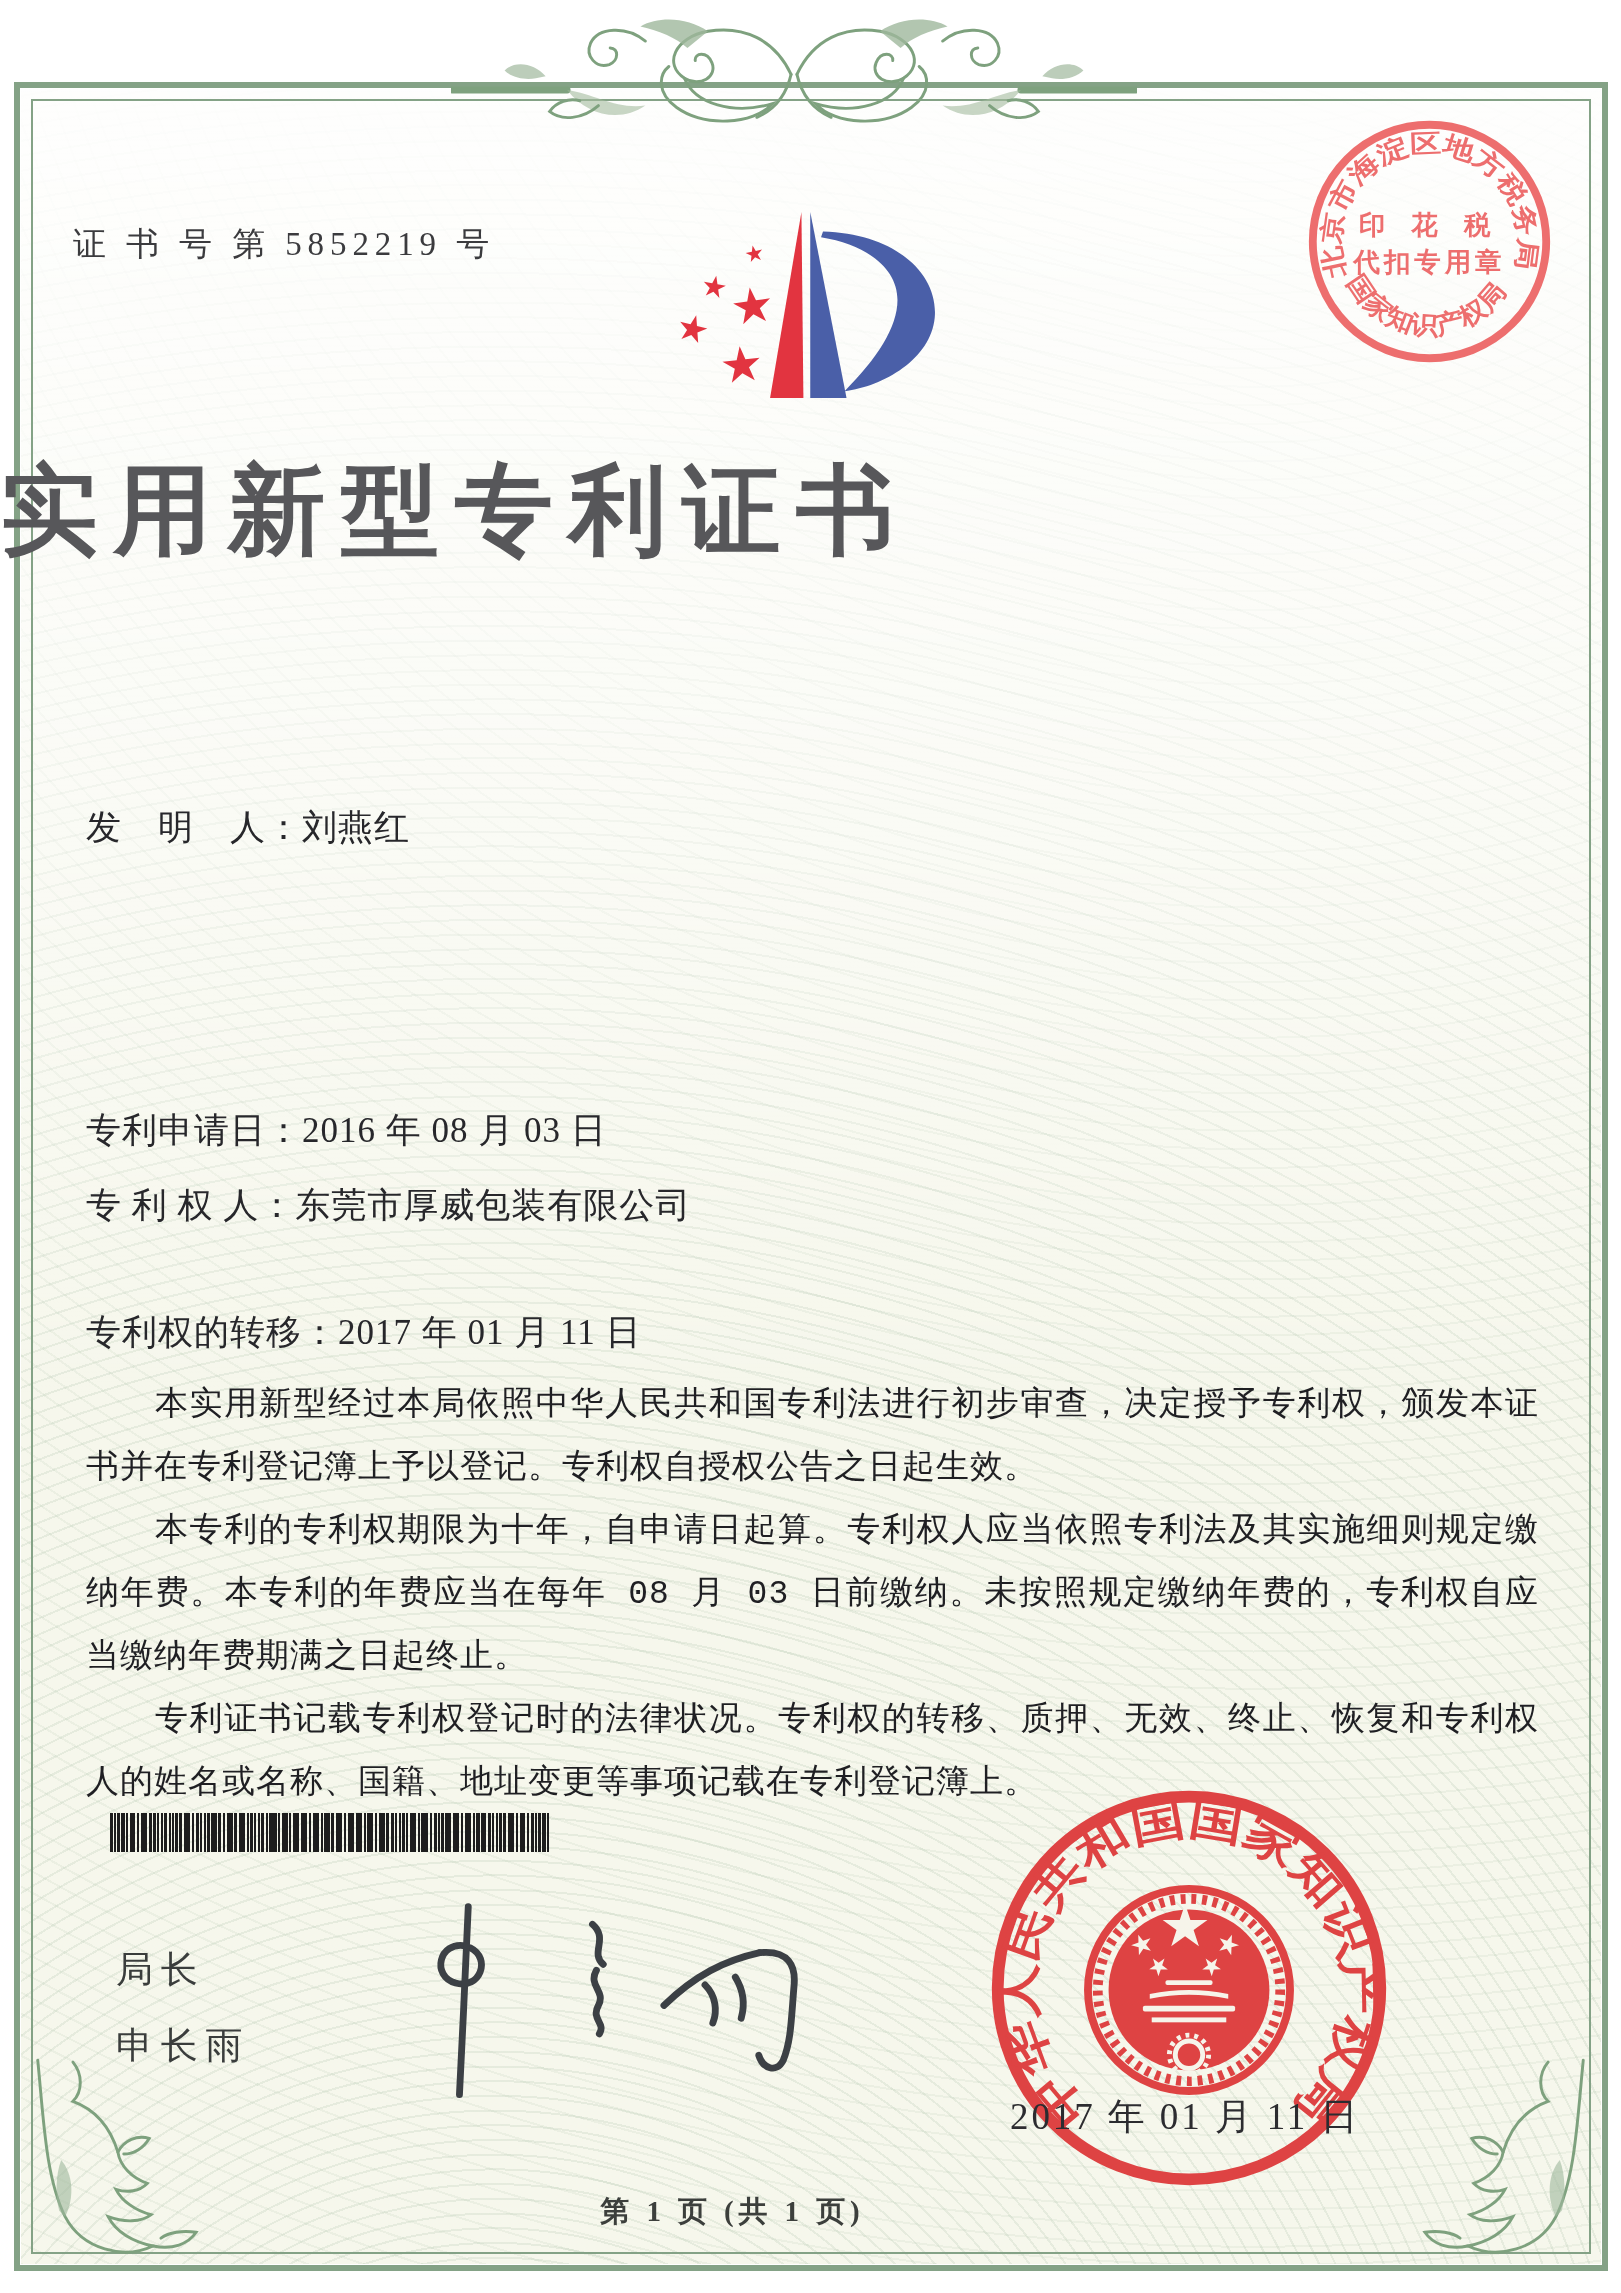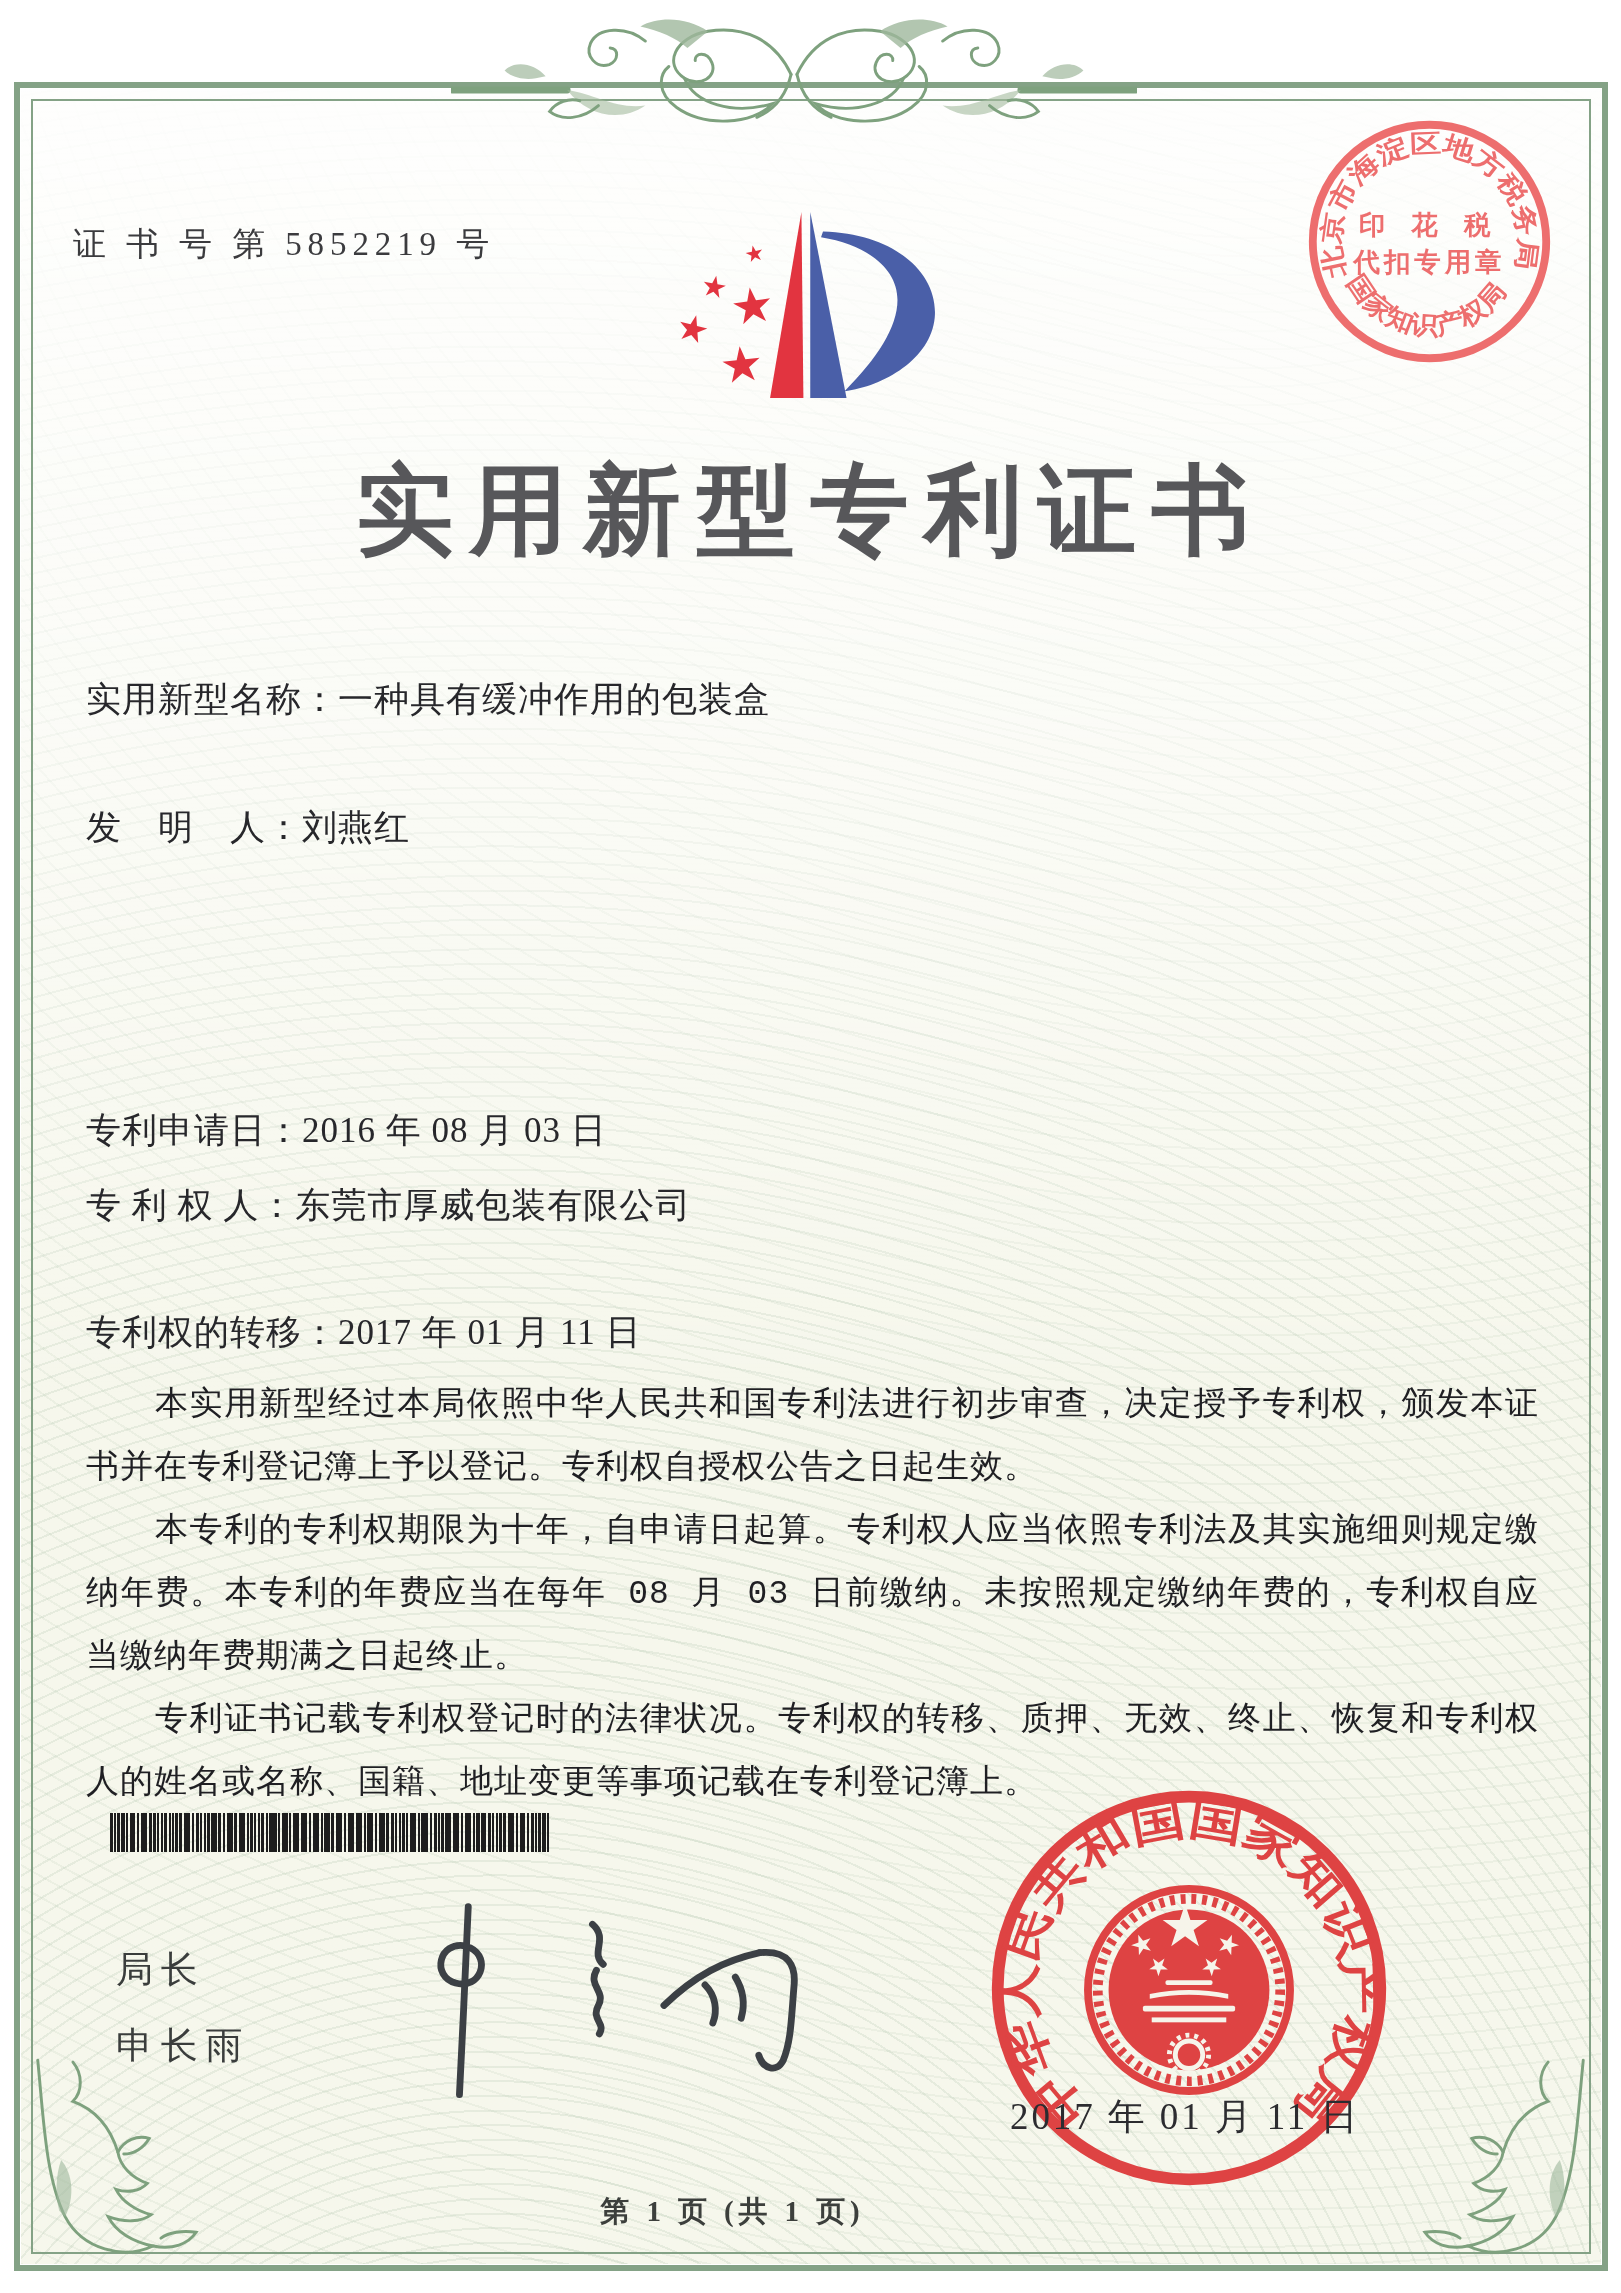--- a/index.html
+++ b/index.html
@@ -16,21 +16,21 @@
       linear-gradient(180deg, rgba(255,255,255,.92) 0%, rgba(255,255,255,.55) 30%, rgba(255,255,255,0) 60%),
       repeating-radial-gradient(circle at 30% 118%, rgba(148,175,146,.16) 0 2px, rgba(0,0,0,0) 2px 14.7px),
       repeating-radial-gradient(circle at 78% -18%, rgba(148,175,146,.11) 0 2px, rgba(0,0,0,0) 2px 18.6px);
   }
   .frame{position:absolute;border-style:solid;border-color:#84a286;}
   #frame-outer{left:13.7px;right:12.7px;top:82px;bottom:23.5px;border-width:6.9px;}
   #frame-inner{left:31px;right:30px;top:99px;bottom:40px;border-width:2px;}
   .abs{position:absolute;}
   #cert-no{left:73px;top:222px;font-size:33px;color:#3b3b3e;letter-spacing:5.9px;}
   #page-title{
-    left:0;right:0;top:446px;text-align:center;
+    left:0;right:0;top:446px;text-align:left;
     font-size:98px;font-weight:700;color:#57575a;letter-spacing:15.7px;
   }
   .field-row{left:86px;font-size:35px;color:#27272b;letter-spacing:1px;white-space:nowrap;}
   #field-0{top:676px;}
   #field-1{top:804px;}
   #field-2{top:931px;}
   #field-3{top:1107px;}
   #field-4{top:1182px;}
   #field-5{top:1309px;}
   #paragraphs{left:86px;right:82px;top:1374px;color:#1f1f23;}
@@ -127,23 +127,20 @@
     </text>
     <text x="130" y="122" text-anchor="middle" font-size="27" fill="#ed6e6e" font-weight="bold" letter-spacing="10">印 花 税</text>
     <text x="130" y="160" text-anchor="middle" font-size="27" fill="#ed6e6e" font-weight="bold" letter-spacing="4">代扣专用章</text>
     <text font-size="26" fill="#ed6e6e" font-weight="bold" textLength="198" lengthAdjust="spacingAndGlyphs">
       <textPath href="#tax-arc-bot">国家知识产权局</textPath>
     </text>
   </svg>
 
   <div id="page-title" class="abs">实用新型专利证书</div>
 
-  <div id="field-0" class="abs field-row">
-    <span>实用新型名称：</span><span>一种具有缓冲作用的包装盒</span>
-  </div>
   <div id="field-1" class="abs field-row">
     <span>发　明　人：</span><span>刘燕红</span>
   </div>
   <div id="field-3" class="abs field-row">
     <span>专利申请日：</span><span>2016 年 08 月 03 日</span>
   </div>
   <div id="field-4" class="abs field-row">
     <span>专 利 权 人：</span><span>东莞市厚威包装有限公司</span>
   </div>
   <div id="field-5" class="abs field-row">

